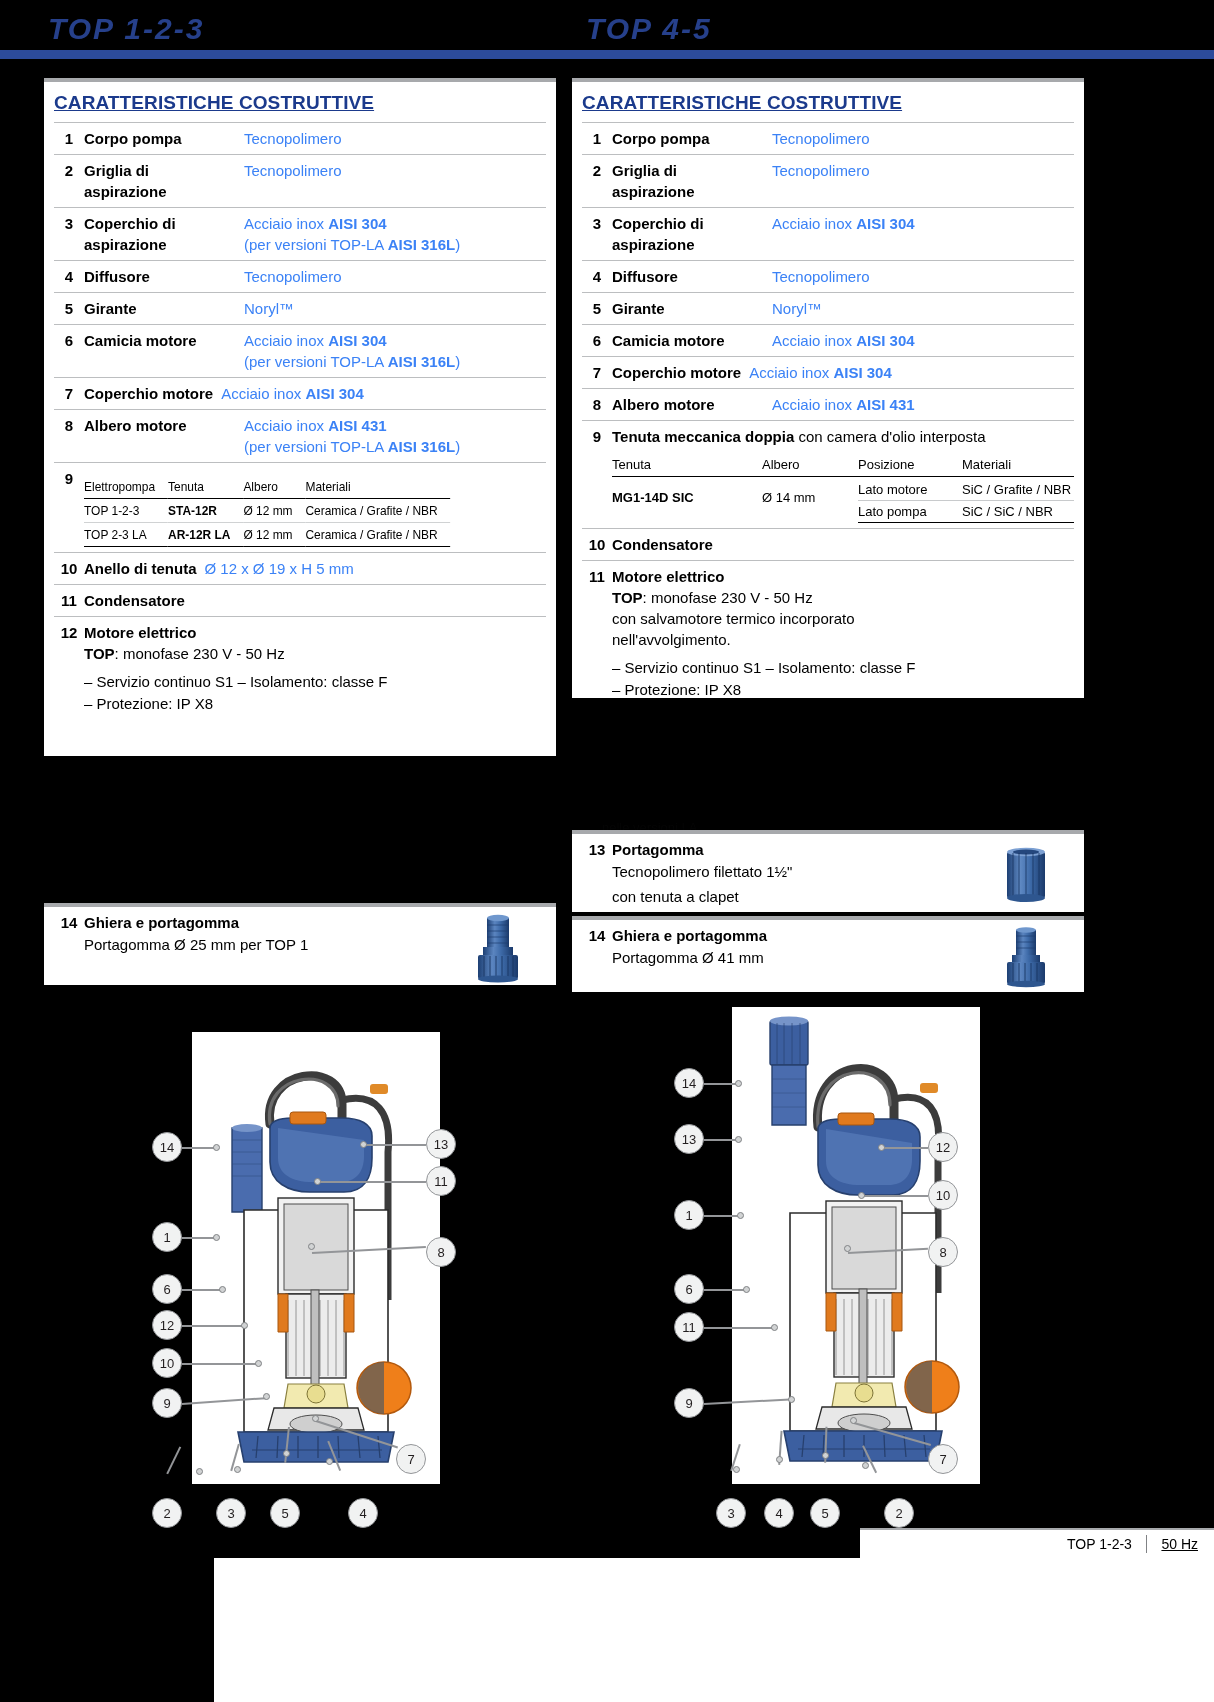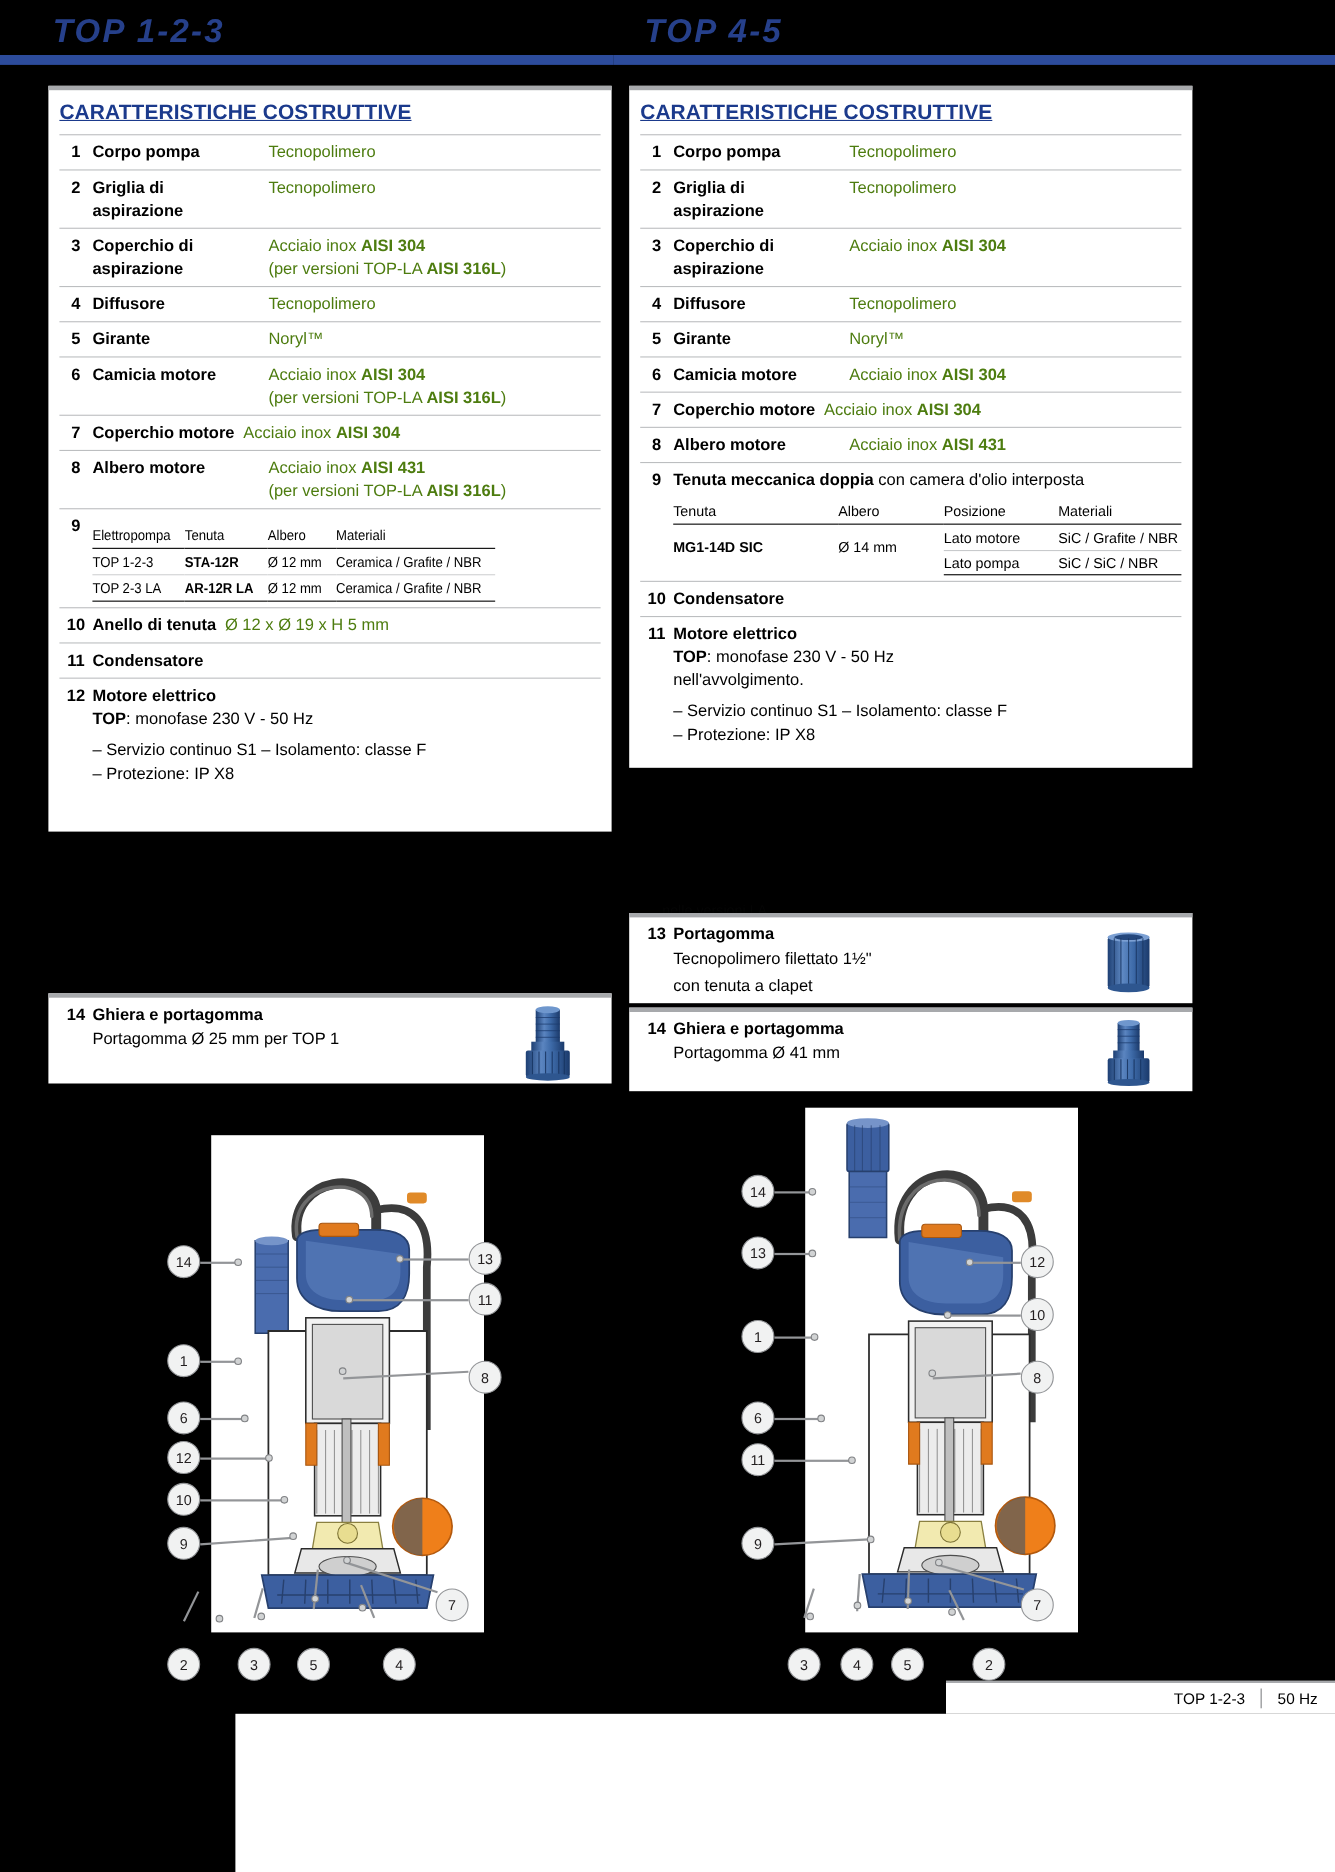--- a/index.html
+++ b/index.html
@@ -81,21 +81,21 @@
     font-weight: bold;
     font-size: 15px;
     color: #000;
     line-height: 21px;
     padding-right: 8px;
   }
   .row-name.w160 { width: 160px; flex: 0 0 160px; }
   .row-val {
     flex: 1 1 auto;
     font-size: 15px;
-    color: #4d7c0f;
+    color: #3b82f6;
     line-height: 21px;
   }
   .row-val b, .row-name b { font-weight: bold; }
   .row-block {
     flex: 1 1 auto;
     font-size: 15px;
     line-height: 21px;
   }
   .row-block .bold { font-weight: bold; }
   .sub-lines { margin-top: 7px; }
@@ -178,21 +178,21 @@
   
   .footer {
     position: absolute;
     left: 860px; top: 1528px; width: 354px; height: 30px;
     background: #ffffff;
     display: flex; align-items: center; justify-content: flex-end;
     border-top: 2px solid #a7a9ac;
   }
   .footer .f-model { font-size: 14px; color: #000; padding-right: 14px; }
   .footer .f-div { width: 1.5px; height: 18px; background: #808285; }
-  .footer .f-hz { font-size: 14px; color: #000; padding: 0 16px 0 14px; }
+  .footer .f-hz { font-size: 14px; color: #000; padding: 0 16px 0 14px; text-decoration: underline; }
   .footer-strip {
     position: absolute; left: 214px; top: 1558px; width: 1000px; height: 144px;
     background: #ffffff;
   }
 
   
   .pump { position: absolute; left: 0; top: 0; width: 100%; height: 100%; }
 </style>
 </head>
 <body>
@@ -444,20 +444,21 @@
       <div class="row">
         <div class="row-num">10</div>
         <div class="row-name">Condensatore</div>
       </div>
 
       <div class="row">
         <div class="row-num">11</div>
         <div class="row-block">
           <div class="bold">Motore elettrico</div>
           <div><b>TOP</b><span>: monofase 230 V - 50 Hz</span></div>
+          <div>con salvamotore termico incorporato</div>
           <div>nell'avvolgimento.</div>
           <div class="sub-lines">
             <div>– Servizio continuo S1 – Isolamento: classe F</div>
             <div>– Protezione: IP X8</div>
           </div>
         </div>
       </div>
 
     </div>
   </div>

